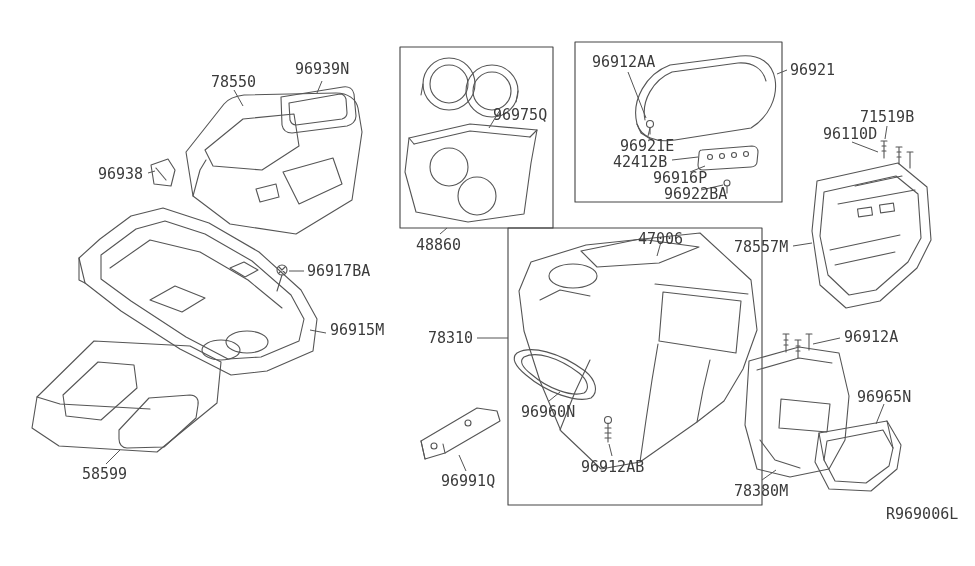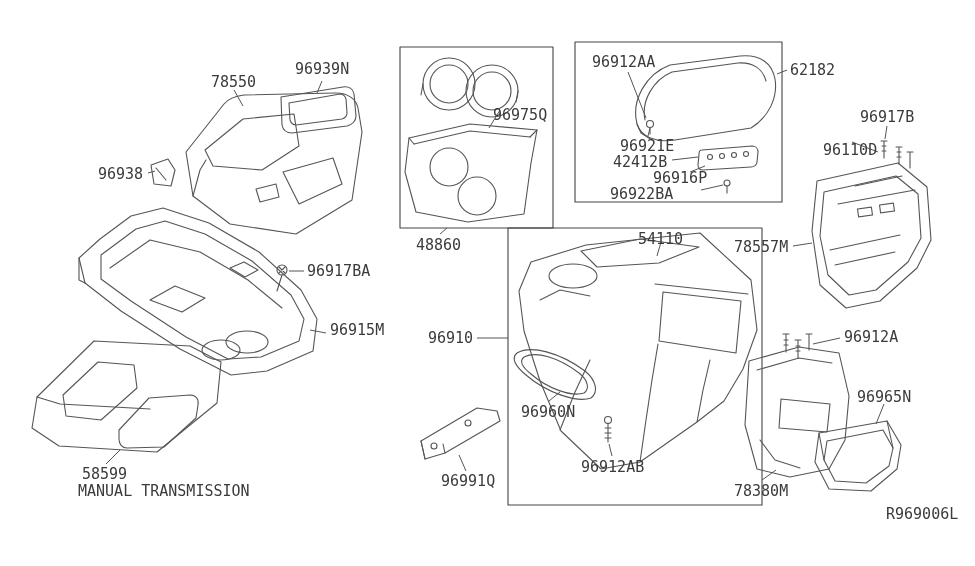--- a/index.html
+++ b/index.html
@@ -208,34 +208,33 @@
       <line x1="762" y1="480" x2="776" y2="470"></line>
     </g>
   </svg>
 
   <div class="lbl" style="left:211px;top:74px">78550</div>
   <div class="lbl" style="left:295px;top:61px">96939N</div>
   <div class="lbl" style="left:98px;top:166px">96938</div>
   <div class="lbl" style="left:307px;top:263px">96917BA</div>
   <div class="lbl" style="left:330px;top:322px">96915M</div>
   <div class="lbl" style="left:82px;top:466px">58599</div>
-  <div class="lbl" style="left:78px;top:483px">MANUAL TRANSMISSION</div>
   <div class="lbl" style="left:493px;top:107px">96975Q</div>
   <div class="lbl" style="left:416px;top:237px">48860</div>
   <div class="lbl" style="left:592px;top:54px">96912AA</div>
-  <div class="lbl" style="left:790px;top:62px">62182</div>
+  <div class="lbl" style="left:790px;top:62px">96921</div>
   <div class="lbl" style="left:620px;top:138px">96921E</div>
   <div class="lbl" style="left:613px;top:154px">42412B</div>
   <div class="lbl" style="left:653px;top:170px">96916P</div>
-  <div class="lbl" style="left:610px;top:186px">96922BA</div>
-  <div class="lbl" style="left:860px;top:109px">96917B</div>
-  <div class="lbl" style="left:823px;top:142px">96110D</div>
+  <div class="lbl" style="left:664px;top:186px">96922BA</div>
+  <div class="lbl" style="left:860px;top:109px">71519B</div>
+  <div class="lbl" style="left:823px;top:126px">96110D</div>
   <div class="lbl" style="left:734px;top:239px">78557M</div>
-  <div class="lbl" style="left:638px;top:231px">54110</div>
-  <div class="lbl" style="left:428px;top:330px">96910</div>
+  <div class="lbl" style="left:638px;top:231px">47006</div>
+  <div class="lbl" style="left:428px;top:330px">78310</div>
   <div class="lbl" style="left:521px;top:404px">96960N</div>
   <div class="lbl" style="left:844px;top:329px">96912A</div>
   <div class="lbl" style="left:857px;top:389px">96965N</div>
   <div class="lbl" style="left:441px;top:473px">96991Q</div>
   <div class="lbl" style="left:581px;top:459px">96912AB</div>
   <div class="lbl" style="left:734px;top:483px">78380M</div>
 
   <div class="lbl" style="left:886px;top:506px">R969006L</div>
 
 </div>

